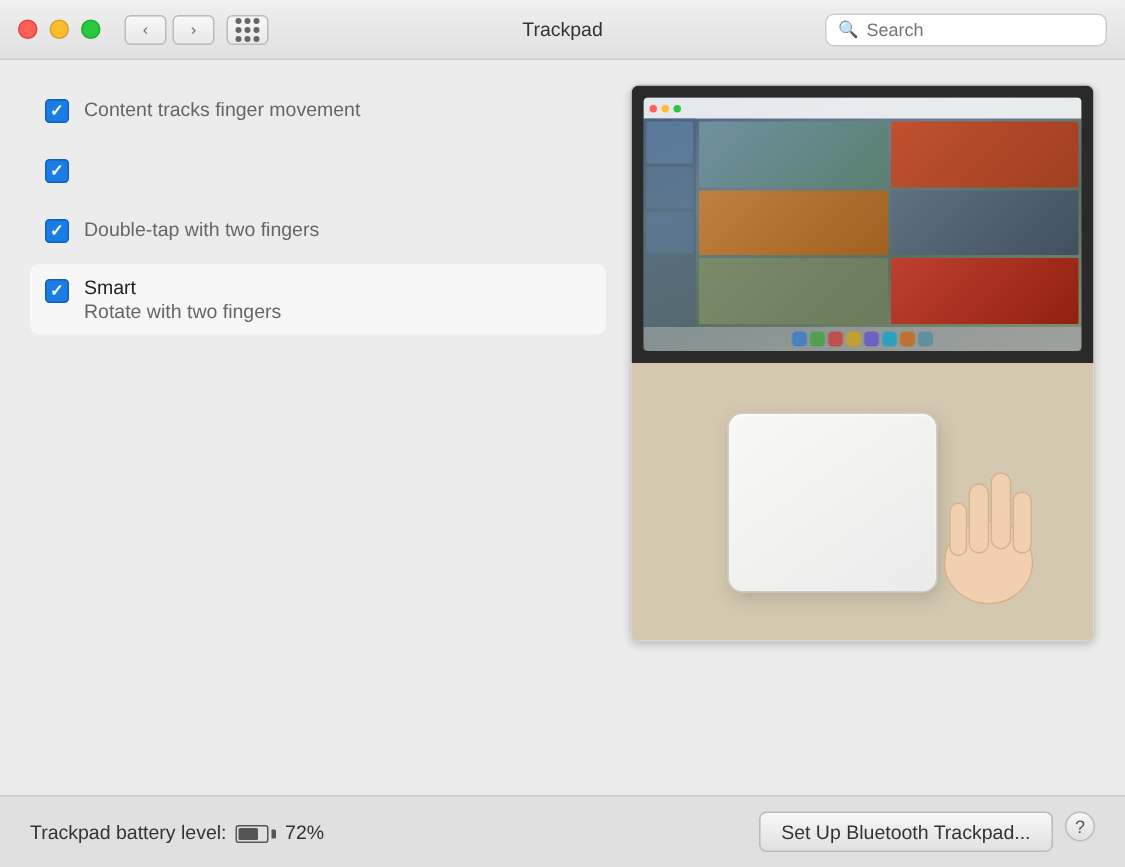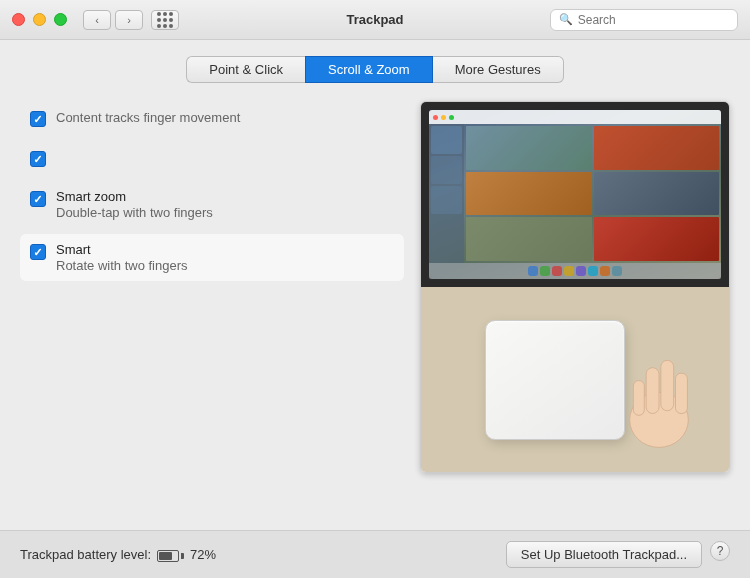--- a/index.html
+++ b/index.html
@@ -73,21 +73,21 @@
       justify-content: center;
       margin-left: 8px;
       cursor: pointer;
     }
 
     .titlebar-title {
       position: absolute;
       left: 50%;
       transform: translateX(-50%);
       font-size: 13px;
-      font-weight: 700;
+      font-weight: 400;
       color: #333;
     }
 
     .search-box {
       margin-left: auto;
       display: flex;
       align-items: center;
       background: white;
       border: 1px solid #ccc;
       border-radius: 6px;
@@ -479,45 +479,39 @@
   <div class="titlebar-title">Trackpad</div>
 
   <div class="search-box">
     <span class="search-icon-svg">🔍</span>
     <input type="text" placeholder="Search" style="">
   </div>
 </div>
 
 <div class="content">
 
-  <div class="tab-bar">
-    <div class="tab">Point &amp; Click</div>
-    <div class="tab active">Scroll &amp; Zoom</div>
-    <div class="tab">More Gestures</div>
-  </div>
 
   <div class="main-panel">
 
     <div class="options-list">
 
       <div class="option-item">
         <div class="checkbox"></div>
         <div class="option-text">
           <div class="subtitle">Content tracks finger movement</div>
         </div>
       </div>
 
       <div class="option-item">
         <div class="checkbox"></div>
       </div>
 
       <div class="option-item">
         <div class="checkbox"></div>
         <div class="option-text">
-          <div class="title">Smart zoom</div>
           <div class="subtitle">Double-tap with two fingers</div>
         </div>
       </div>
 
       <div class="option-item highlighted">
         <div class="checkbox"></div>
         <div class="option-text">
           <div class="title">Smart</div>
           <div class="subtitle">Rotate with two fingers</div>
         </div>

